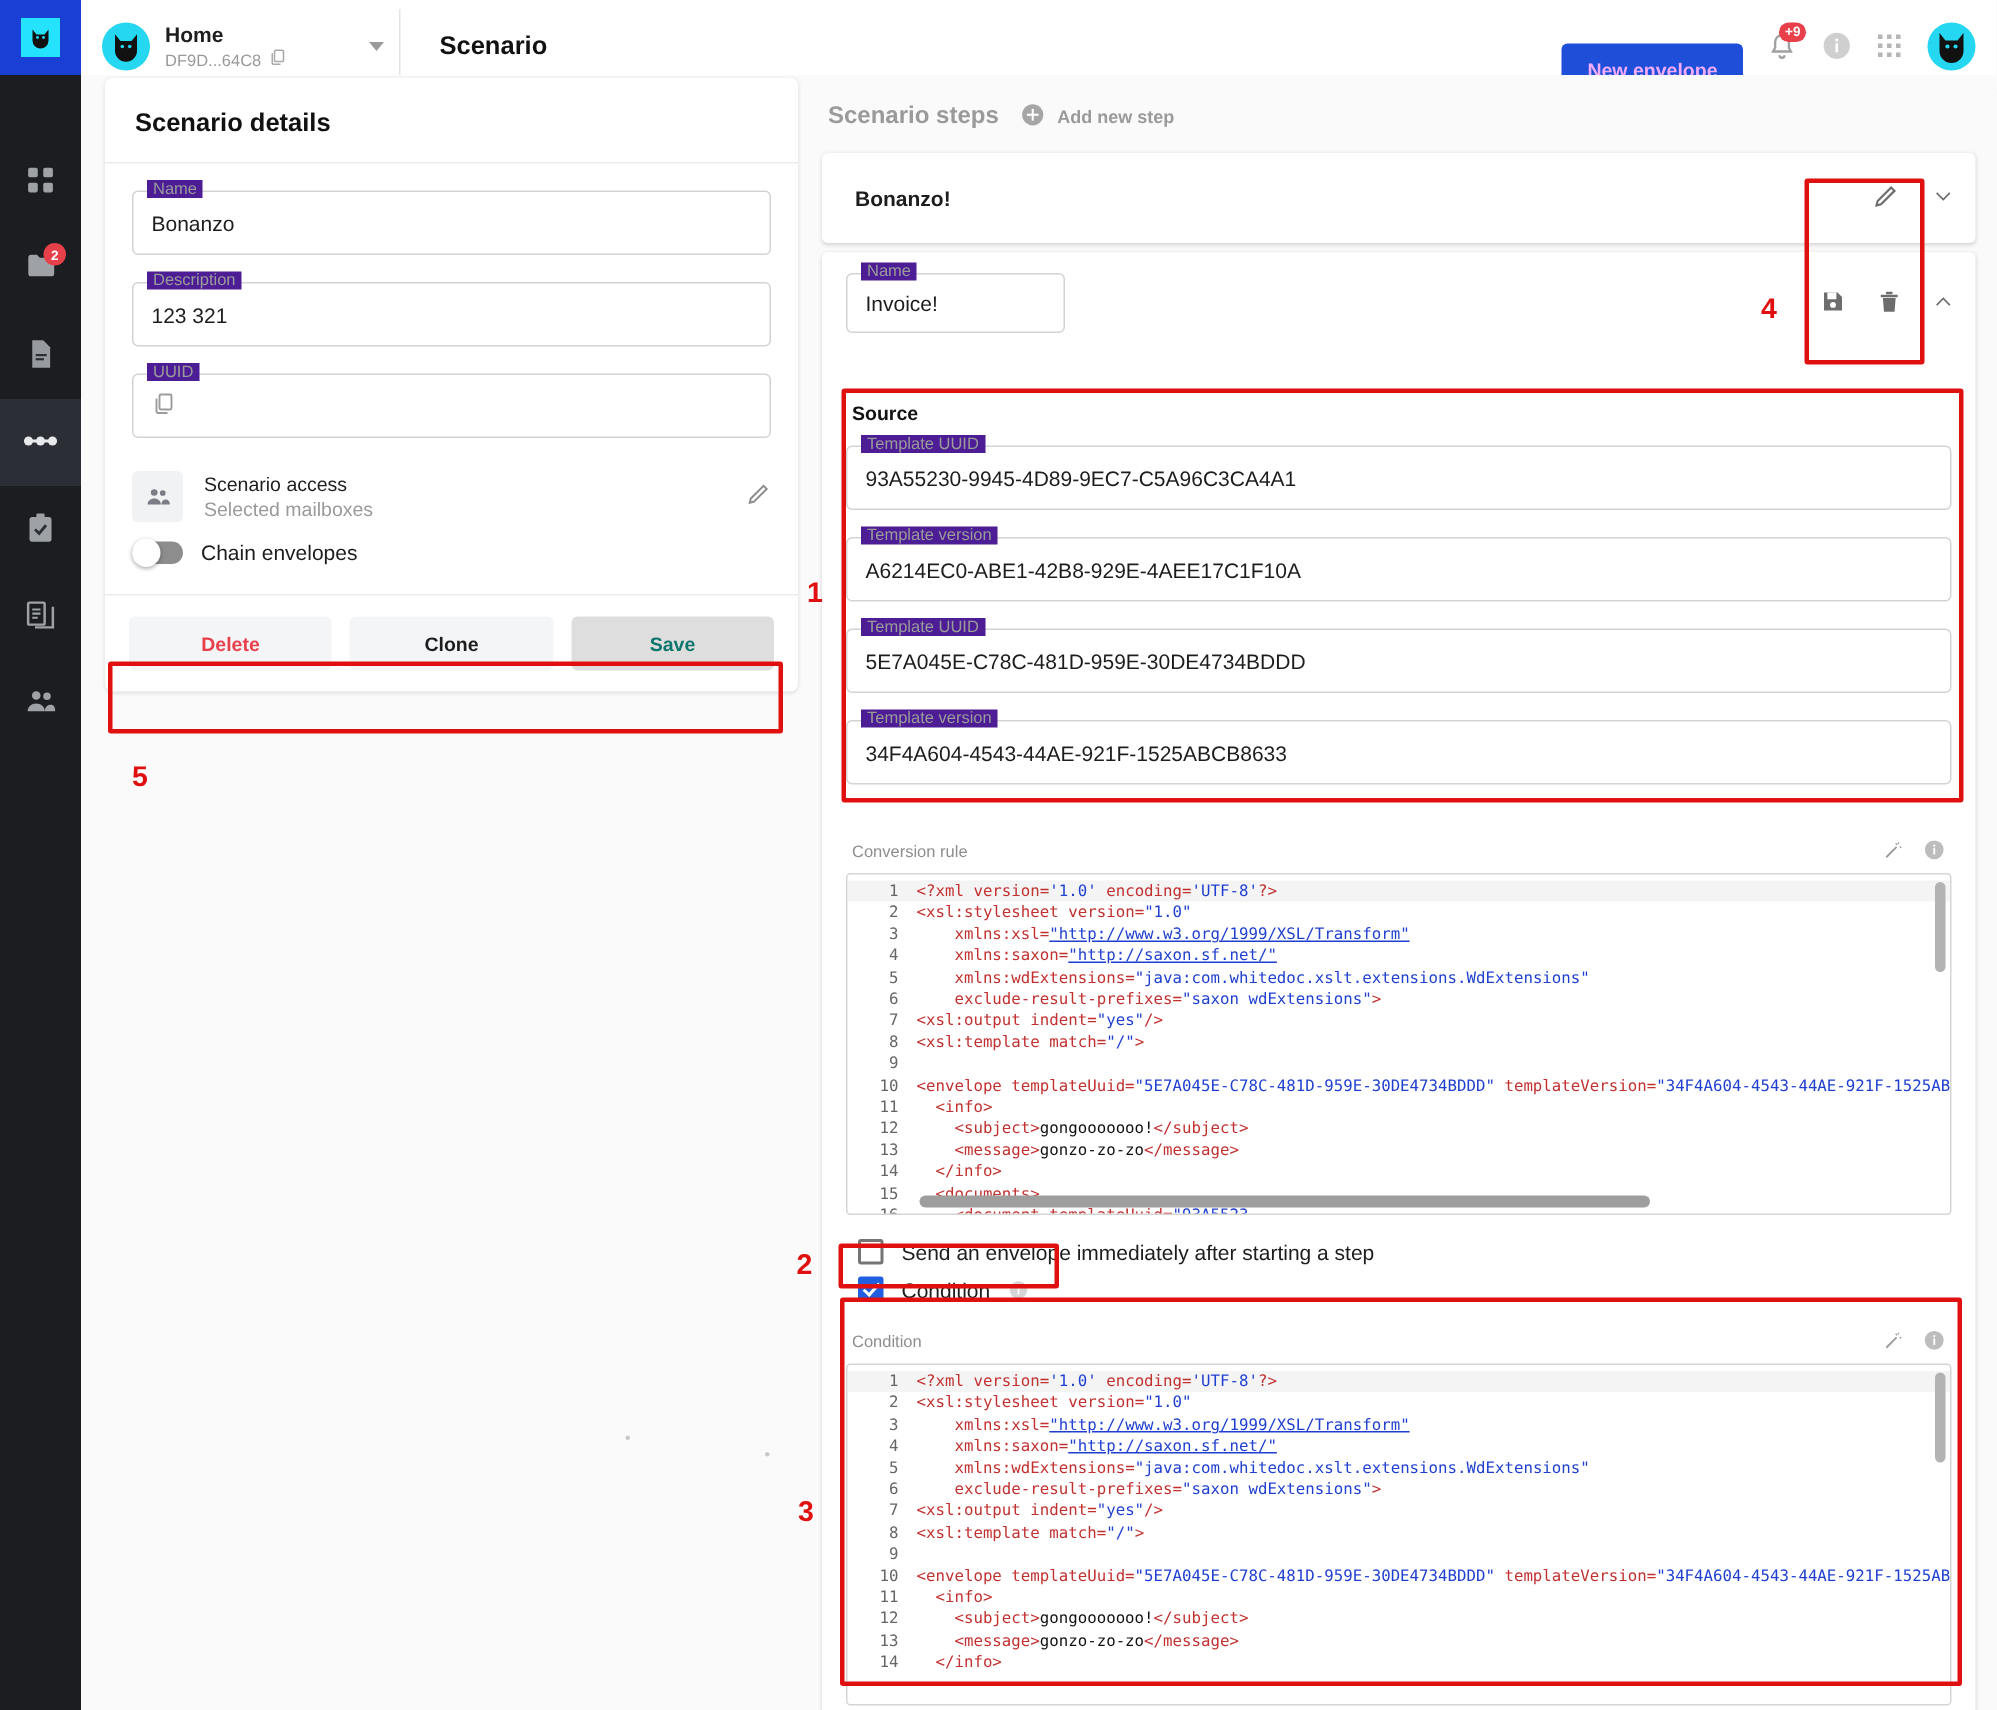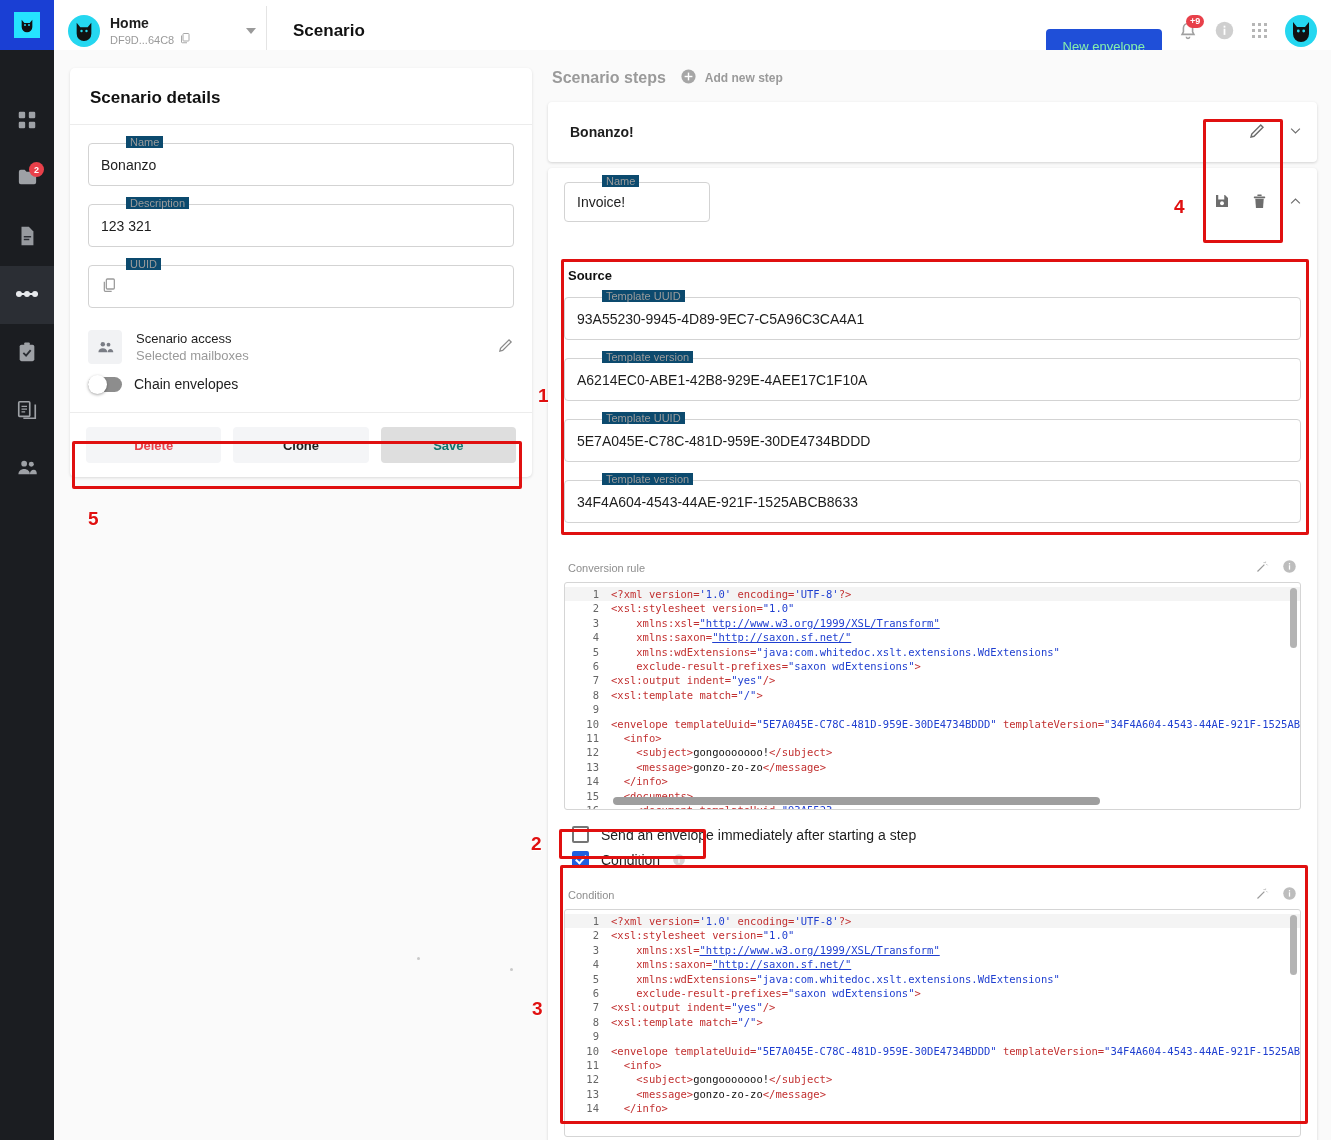--- a/index.html
+++ b/index.html
@@ -59,50 +59,50 @@
   .org-sub { font-size: 11px; color: #9a9a9a; display: flex; align-items: flex-end; gap: 5px; margin-top: 1px; }
   .caret-down {
     width: 0; height: 0; border-left: 5px solid transparent;
     border-right: 5px solid transparent; border-top: 6px solid #9a9a9a;
   }
   .page-title { font-size: 17px; font-weight: bold; margin-left: 26px; color: #111; }
   .topbar-right {
     margin-left: auto; display: flex; align-items: center; gap: 16px; padding-right: 14px;
   }
   .btn-primary {
-    background: #1f4fd8; color: #86efac; border: none; border-radius: 4px;
-    font-size: 13px; font-weight: normal; padding: 10px 17px; cursor: pointer;
+    background: #1f4fd8; color: #f0abfc; border: none; border-radius: 4px;
+    font-size: 13px; font-weight: bold; padding: 10px 17px; cursor: pointer;
     font-family: "Liberation Sans", sans-serif;
     margin-top: 32px;
   }
   .icon-btn { position: relative; cursor: pointer; display: flex; align-items: center; }
   .bell-badge {
     position: absolute; top: -6px; left: 8px;
     background: #e8404a; color: #fff; font-size: 9px; font-weight: bold;
     border-radius: 8px; padding: 1px 4px; line-height: 11px;
   }
 
   
   .content { position: absolute; left: 54px; top: 50px; right: 0; bottom: 0; background: #fafafa; }
 
   
-  .left-col { position: absolute; left: 16px; top: 18px; width: 462px; }
+  .left-col { position: absolute; left: 16px; top: 2px; width: 462px; }
   .card { background: #fff; border-radius: 5px; box-shadow: 0 1px 3px rgba(0,0,0,0.13); }
   .card-head { padding: 20px 20px 16px 20px; border-bottom: 1px solid #ececec; }
   .card-head h2 { font-size: 17px; font-weight: bold; color: #111; }
   .card-body { padding: 18px 18px 6px 18px; }
 
   .field { position: relative; margin-bottom: 18px; }
   .field-box {
     border: 1px solid #d3d3d3; border-radius: 4px; height: 43px;
     display: flex; align-items: center; padding: 0 12px; background: #fff;
   }
   .field-label {
-    position: absolute; top: -7px; left: 10px; background: #0c4a6e;
-    padding: 0 4px; font-size: 11px; color: #9b9b9b; line-height: 12px; margin-left: 28px;
+    position: absolute; top: -7px; left: 10px; background: #4c1d95;
+    padding: 0 4px; font-size: 11px; color: #9b9b9b; line-height: 12px;
   }
   .field-value { font-size: 14px; color: #1d1d1d; flex: 1 1 auto; }
   .field-value.muted { color: #8b8b8b; }
 
   .access-row { display: flex; align-items: center; padding: 4px 0 12px 0; }
   .access-ico {
     width: 34px; height: 34px; border-radius: 4px; background: #f1f2f4;
     display: flex; align-items: center; justify-content: center;
   }
   .access-txt { margin-left: 14px; flex: 1 1 auto; }

